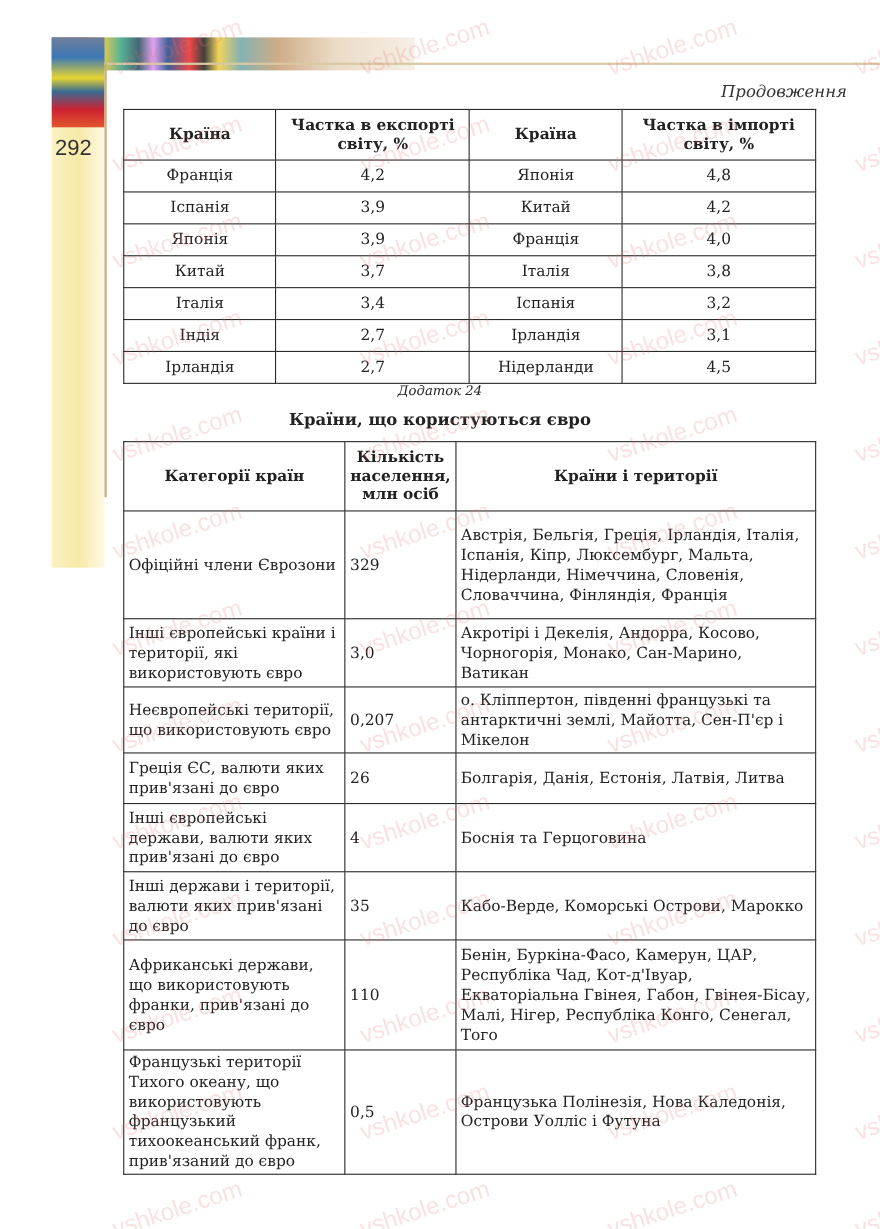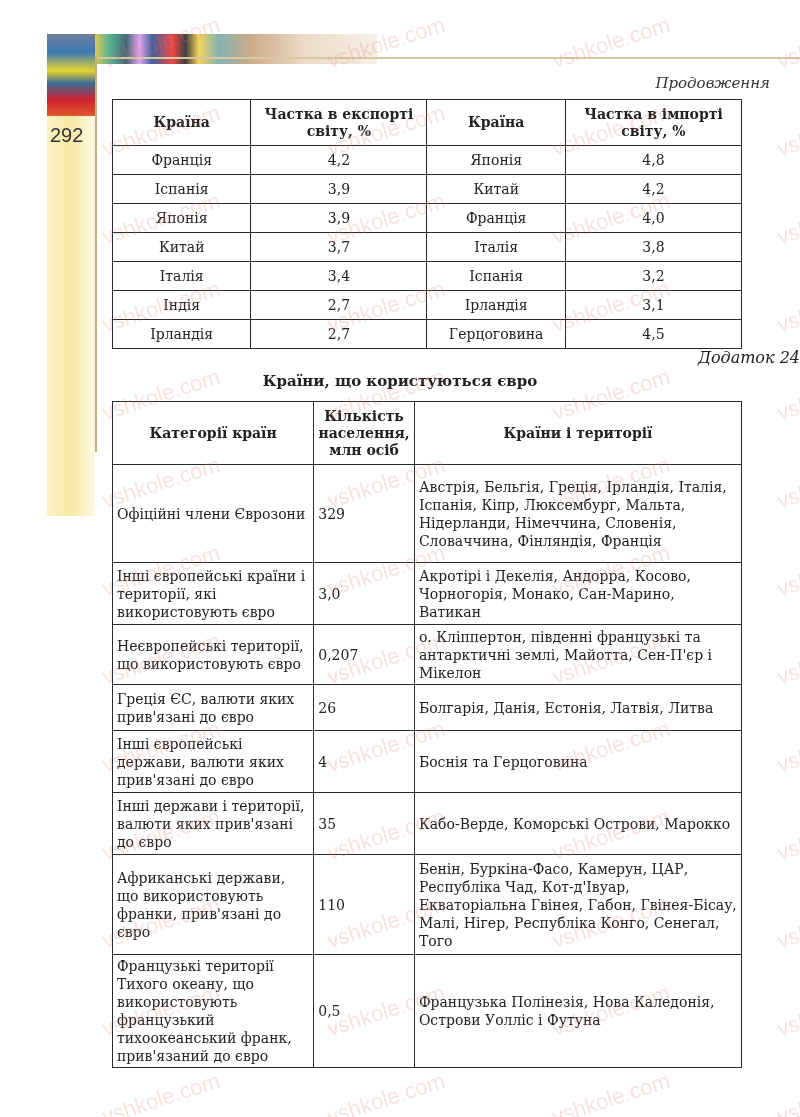--- a/index.html
+++ b/index.html
@@ -29,21 +29,21 @@
     font-size:20px; color:#333;
   }
   .continuation {
     position:absolute; right:30px; top:74px; font-style:italic; font-size:15px; color:#333;
   }
   table { border-collapse:collapse; position:absolute; }
   td, th { border:1px solid #2a2a2a; font-size:14px; color:#222; }
   .t1 { left:112px; top:99px; width:630px; }
   .t1 th { font-weight:bold; height:43px; text-align:center; line-height:17px; }
   .t1 td { text-align:center; height:26px; }
-  .appendix-title { position:absolute; left:0; width:800px; text-align:right; top:348px; font-style:italic; font-size:16px; }
+  .appendix-title { position:absolute; left:0; width:800px; text-align:center; top:348px; font-style:italic; font-size:12px; }
   .appendix-sub { position:absolute; left:0; width:800px; text-align:center; top:372px; font-weight:bold; font-size:15px; }
   .t2 { left:112px; top:401px; width:630px; }
   .t2 th { font-weight:bold; text-align:center; line-height:17px; height:60px; }
   .t2 td { vertical-align:middle; line-height:18px; padding:2px 4px; }
   .t2 td.num { }
   .watermark {
     position:absolute; font-family:"Liberation Sans", sans-serif; font-size:22px;
     color:rgba(230,120,120,.22); transform:rotate(-18deg); pointer-events:none;
   }
 </style>
@@ -101,21 +101,21 @@
       </tr>
       <tr>
         <td>Індія</td>
         <td>2,7</td>
         <td>Ірландія</td>
         <td>3,1</td>
       </tr>
       <tr>
         <td>Ірландія</td>
         <td>2,7</td>
-        <td>Герцоговина</td>
+        <td>Нідерланди</td>
         <td>4,5</td>
       </tr>
     </tbody>
 </table>
 
 <div class="appendix-title">Додаток 24</div>
 <div class="appendix-sub">Країни, що користуються євро</div>
 
 <table class="t2">
   <thead>

